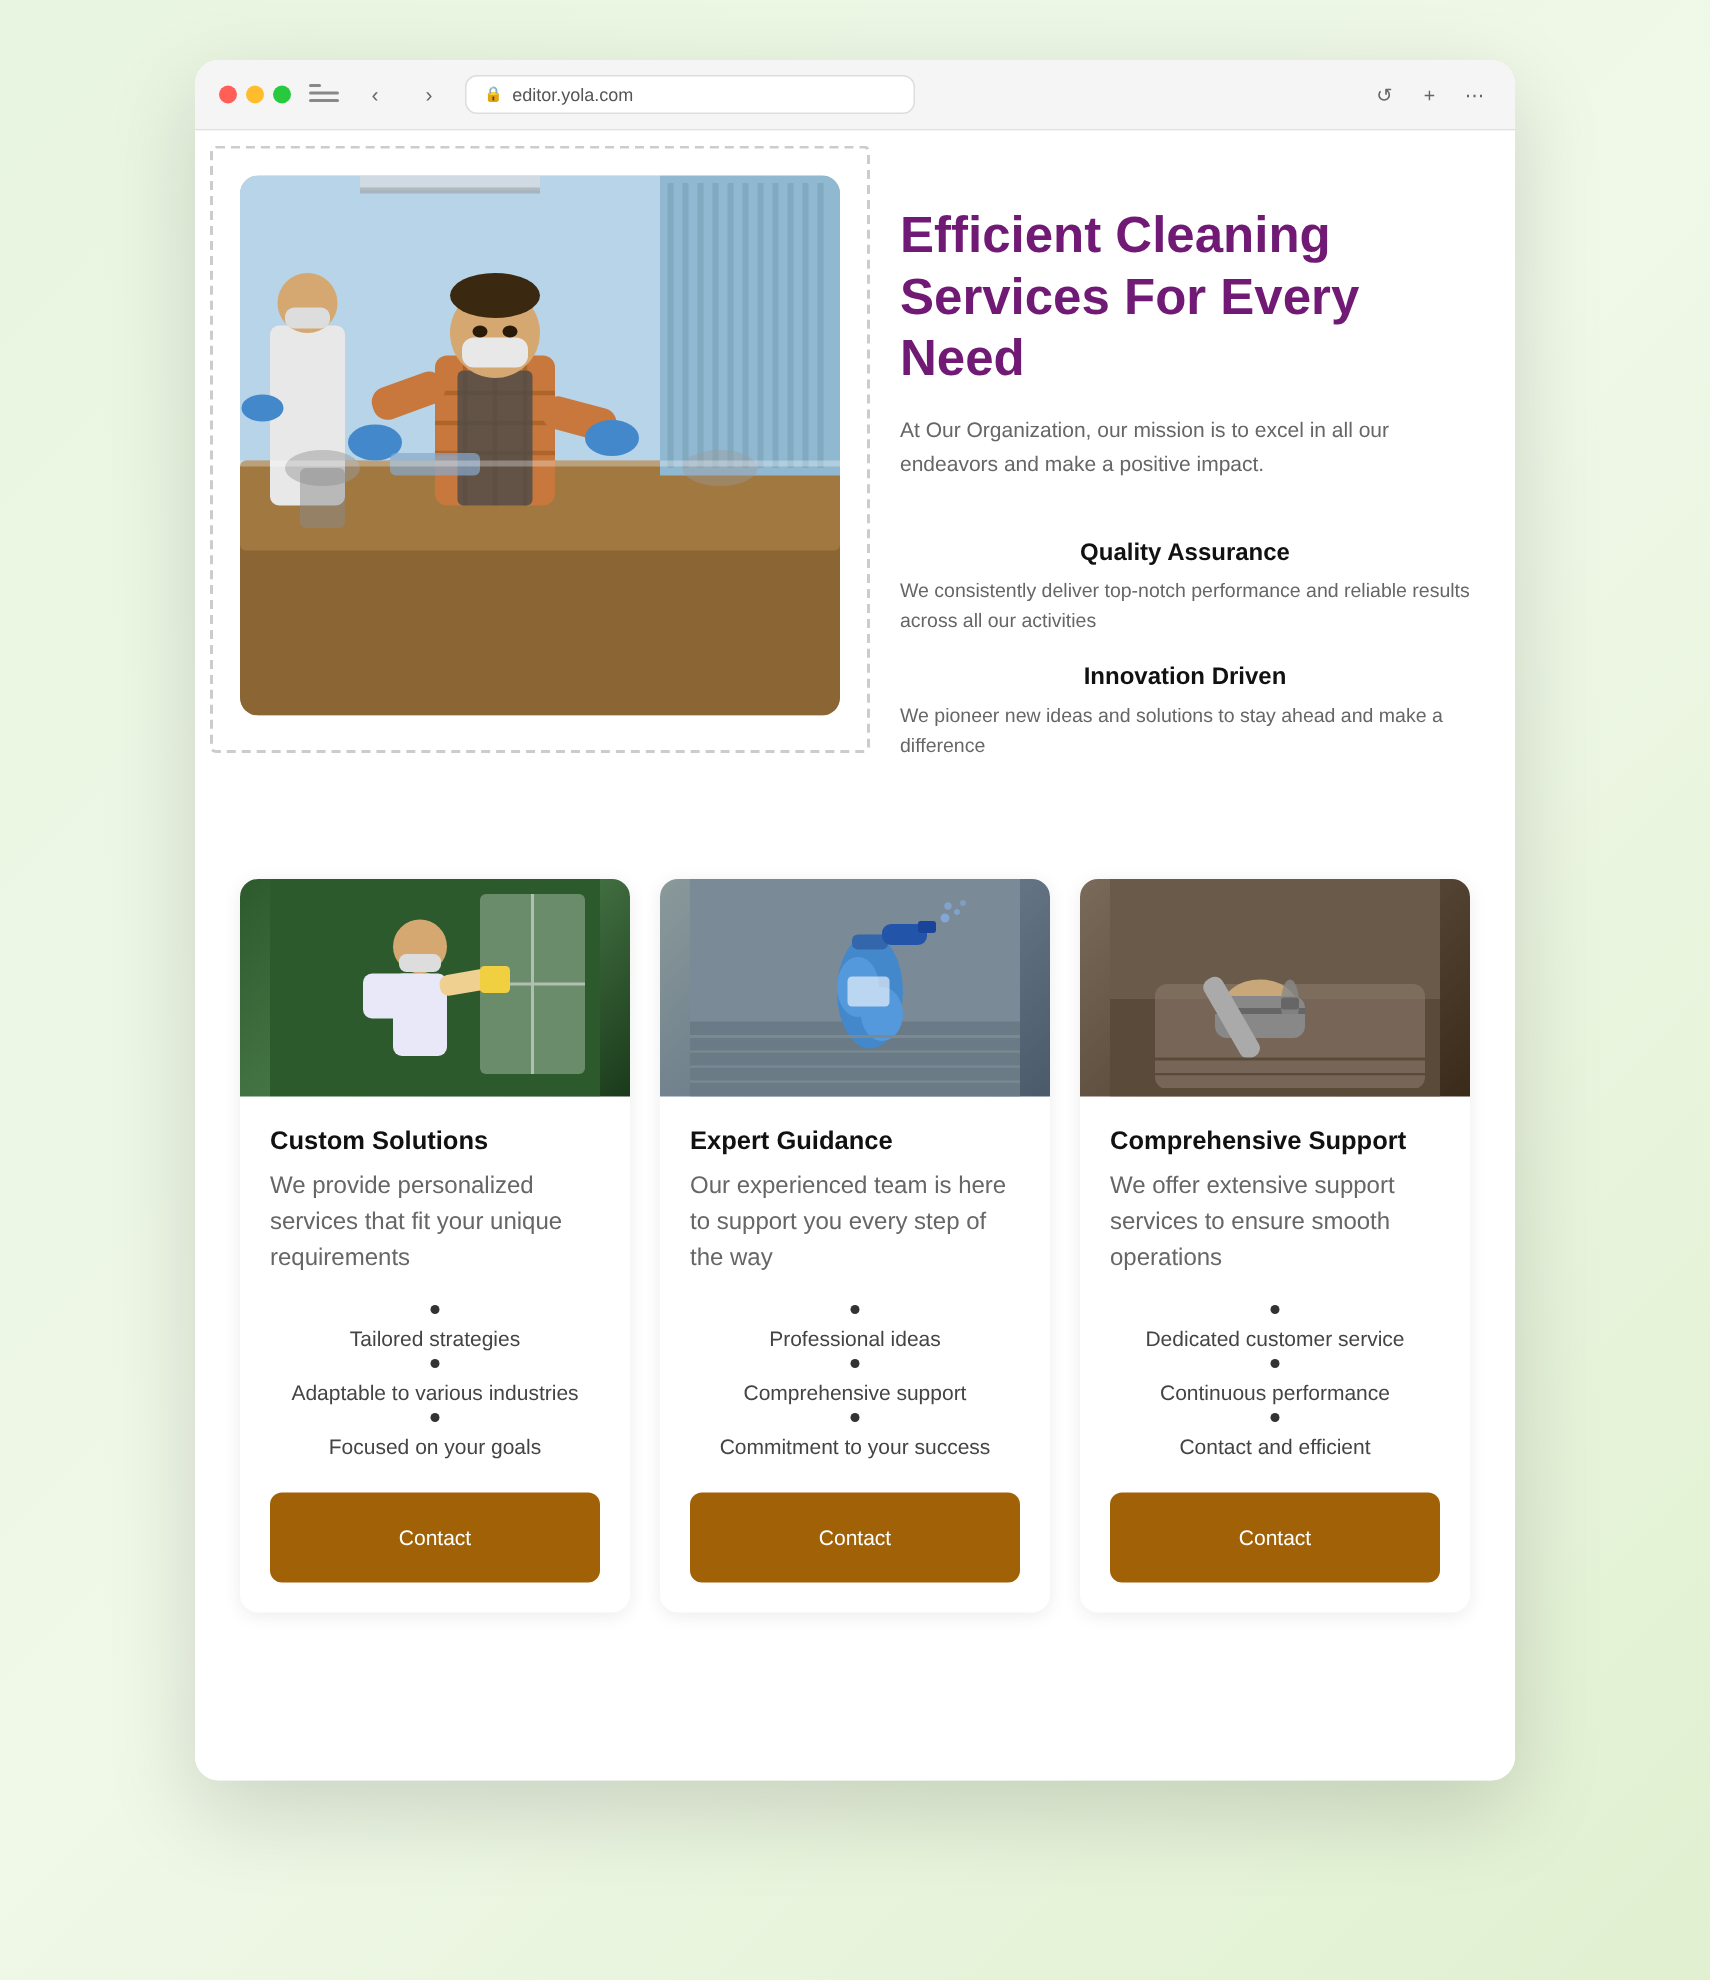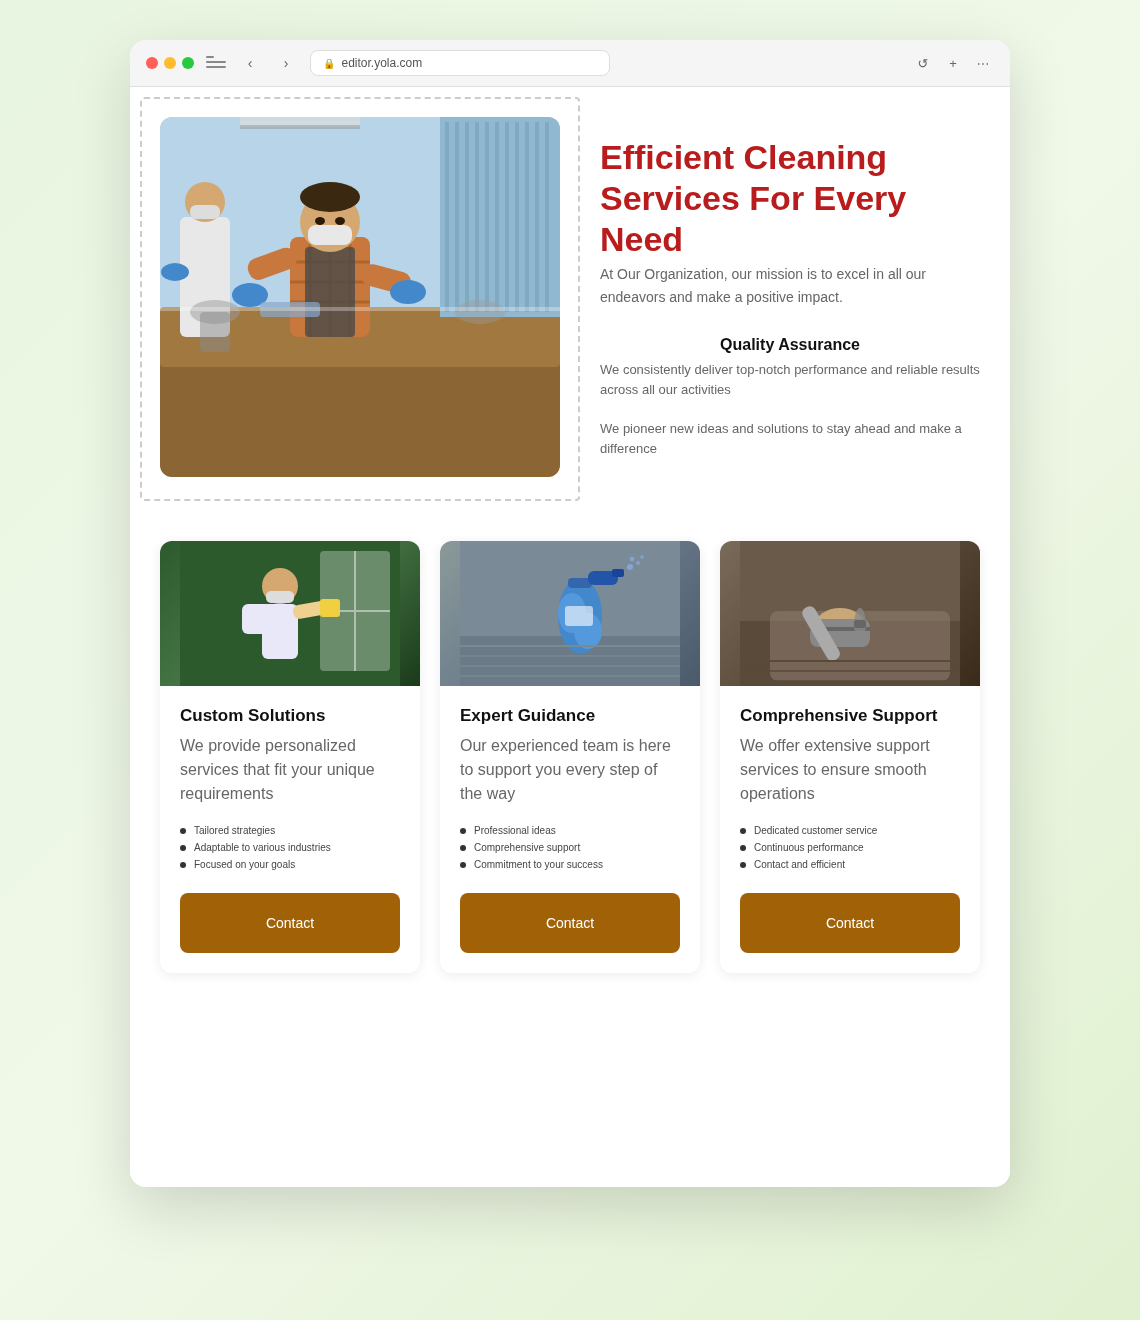--- a/index.html
+++ b/index.html
@@ -144,30 +144,30 @@
     }
 
     .hero-text {
       flex: 1;
       padding-top: 20px;
     }
 
     .hero-title {
       font-size: 34px;
       font-weight: 800;
-      color: #b91c1c;
+      color: #701a75;
       line-height: 1.2;
-      margin-bottom: 4px;
+      margin-bottom: 16px;
     }
 
     .hero-subtitle {
       font-size: 14px;
       color: #666;
       line-height: 1.6;
-      margin-bottom: 28px;
+      margin-bottom: 40px;
     }
 
     .feature-item {
       margin-bottom: 20px;
     }
 
     .feature-title {
       font-size: 16px;
       font-weight: 700;
       color: #111;
@@ -233,26 +233,27 @@
       line-height: 1.5;
       margin-bottom: 16px;
     }
 
     .card-list {
       list-style: none;
       margin-bottom: 20px;
     }
 
     .card-list li {
-      font-size: 10px;
+      font-size: 14px;
       color: #444;
       padding: 3px 0;
       display: flex;
       align-items: center;
       gap: 8px;
+      flex-direction: column;
     }
 
     .bullet {
       width: 6px;
       height: 6px;
       background: #333;
       border-radius: 50%;
       flex-shrink: 0;
     }
 
@@ -386,20 +387,21 @@
       <div class="hero-text">
         <h1 class="hero-title">Efficient Cleaning Services For Every Need</h1>
         <p class="hero-subtitle">At Our Organization, our mission is to excel in all our endeavors and make a positive impact.</p>
 
         <div class="feature-item">
           <div class="feature-title">Quality Assurance</div>
           <div class="feature-desc">We consistently deliver top-notch performance and reliable results across all our activities</div>
         </div>
 
         <div class="feature-item">
+          <div class="feature-title">Innovation Driven</div>
           <div class="feature-desc">We pioneer new ideas and solutions to stay ahead and make a difference</div>
         </div>
       </div>
     </div>
 
     <div class="cards-section">
 
       <div class="card">
         <div class="card-img-placeholder card-img-1">
           <svg width="220" height="145" viewBox="0 0 220 145" xmlns="http://www.w3.org/2000/svg">

